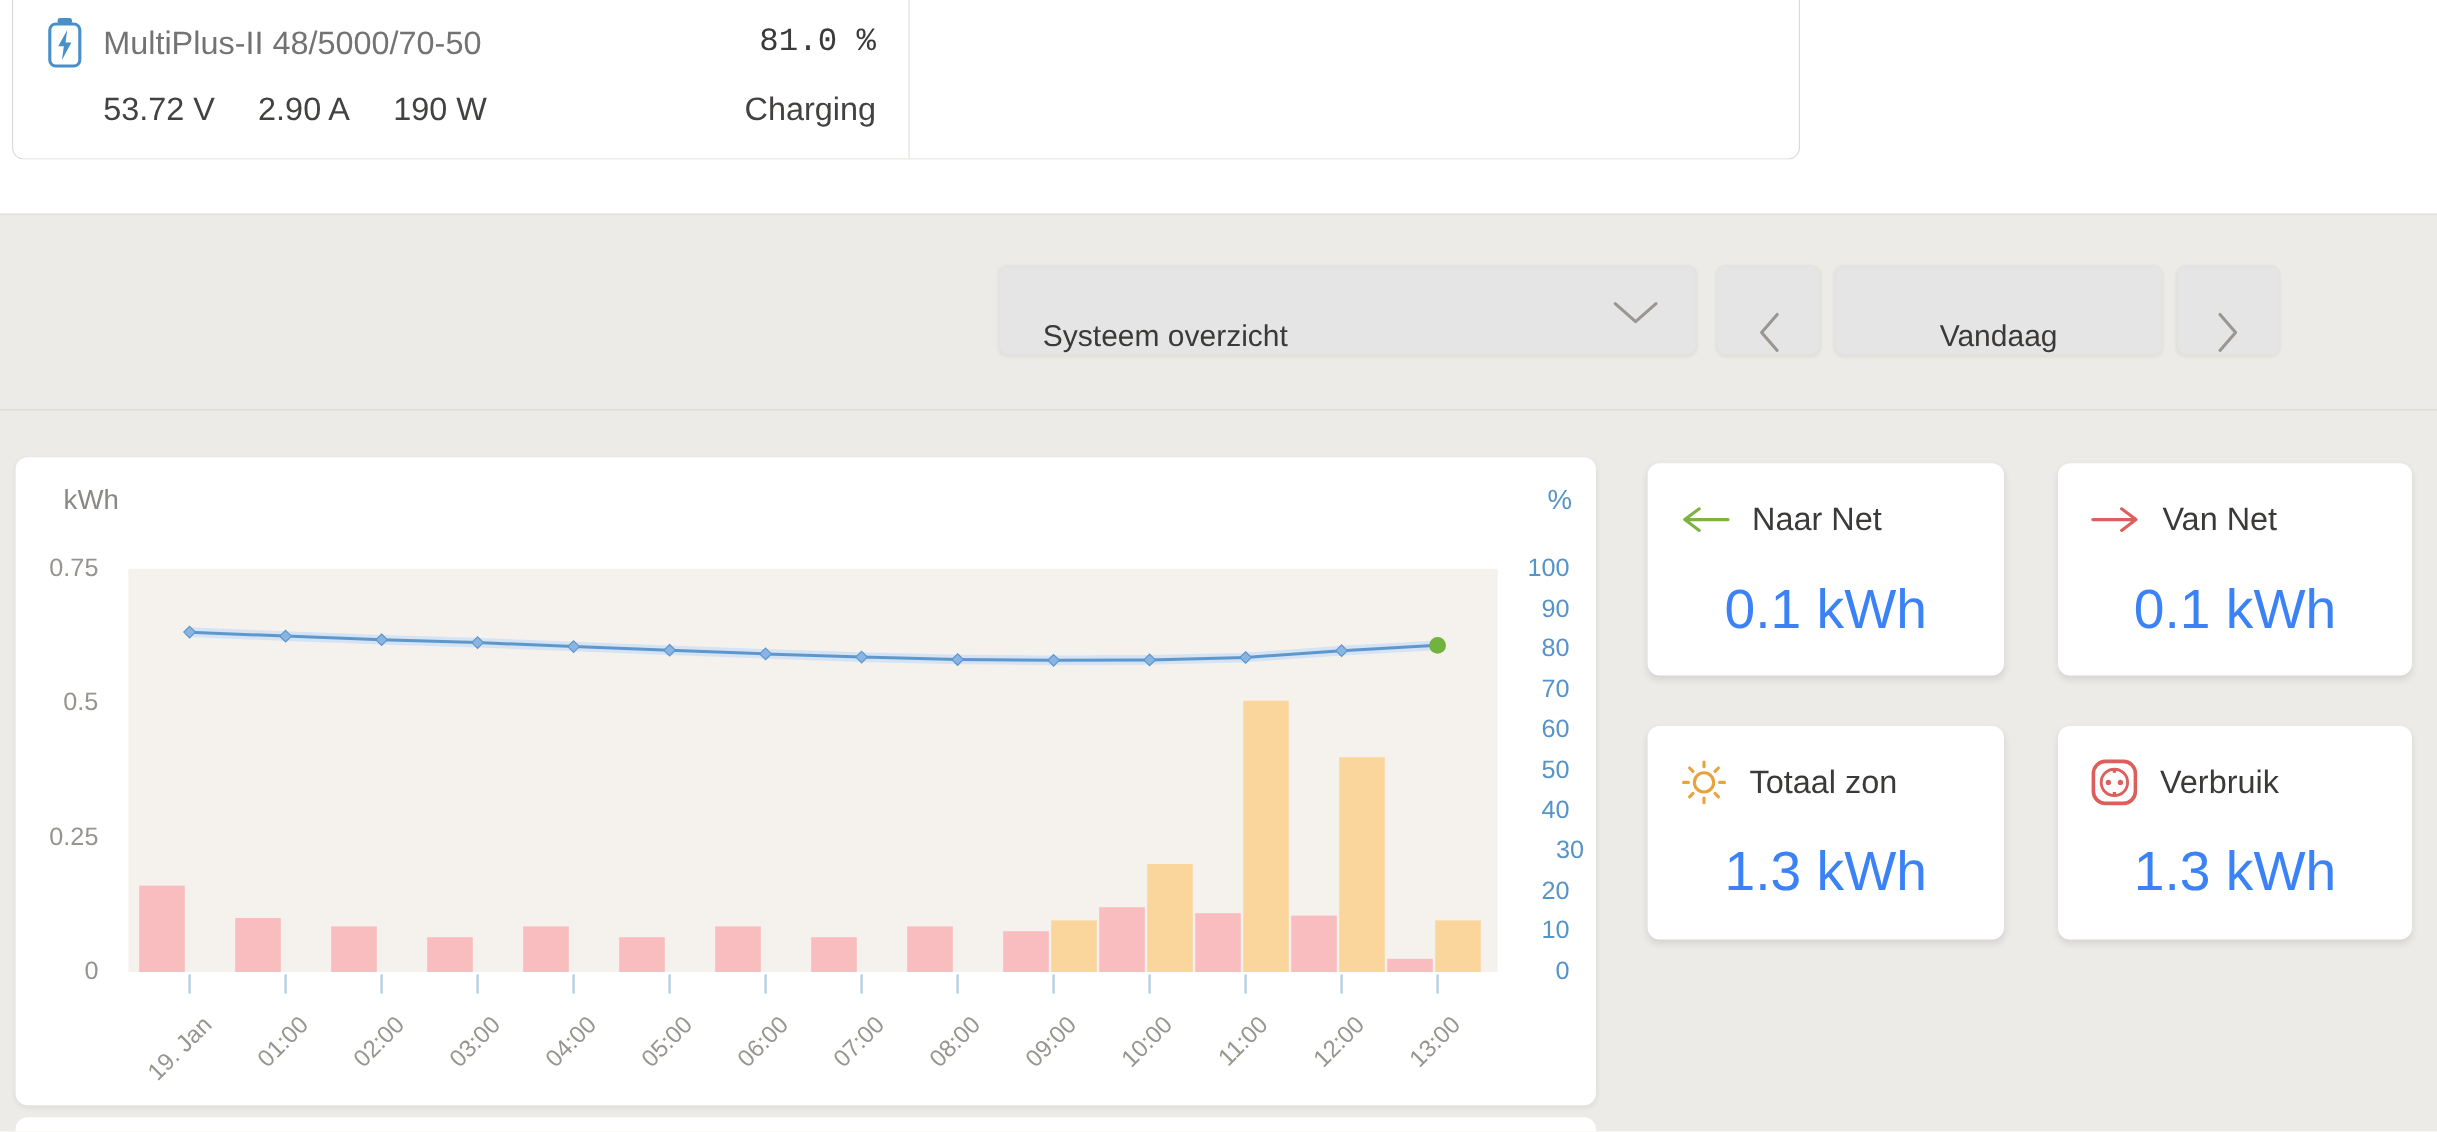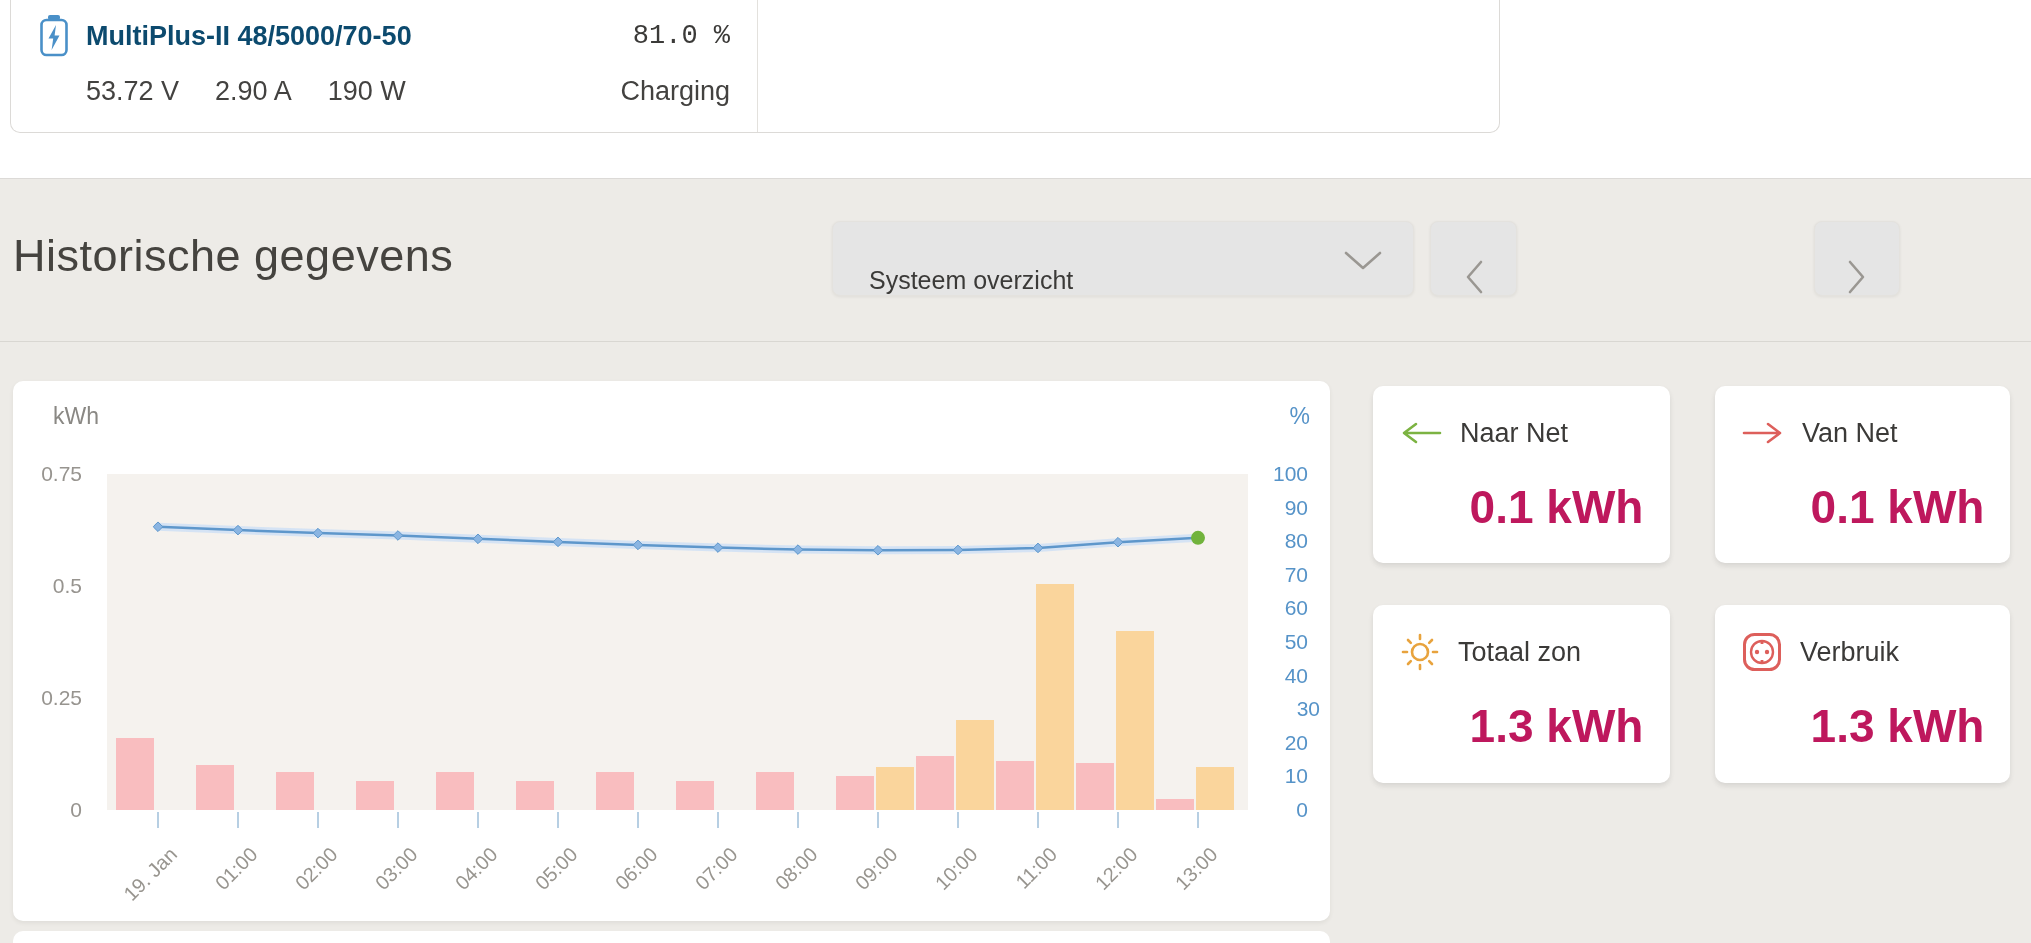--- a/index.html
+++ b/index.html
@@ -7,21 +7,21 @@
     position:relative; width:2031px; height:943px; background:#ffffff;
     font-family:"Liberation Sans", sans-serif; color:#3b3a38; overflow:hidden;
   }
   
   .device-card {
     position:absolute; left:10px; top:0; width:1490px; height:133px;
     background:#fff; border:1px solid #dcdad7; border-top:none;
     border-radius:0 0 10px 10px; box-sizing:border-box;
   }
   .device-divider { position:absolute; left:746px; top:0; width:1px; height:100%; background:#e3e1dd; }
-  .device-title { position:absolute; left:75px; top:21px; font-size:27px; font-weight:700; color:#0c4a6e; }
+  .device-title { position:absolute; left:75px; top:21px; font-size:27px; font-weight:400; color:#737373; }
   .device-soc   { position:absolute; right:769px; top:21px; font-size:27px; font-weight:500; color:#3b3a38;font-family:Liberation Mono, monospace; }
   .device-row2  { position:absolute; left:75px; top:76px; font-size:27px; color:#434240; display:flex; gap:36px; }
   .device-state { position:absolute; right:769px; top:76px; font-size:27px; color:#434240; }
   .battery-icon { position:absolute; left:27px; top:14px; }
   
   .band {
     position:absolute; left:0; top:178px; width:100%; height:163px;
     background:#edebe7; border-top:1px solid #dcdad7; box-sizing:border-box;
   }
   .content-bg { position:absolute; left:0; top:341px; width:100%; height:602px; background:#edebe7; border-top:1px solid #d9d7d2; box-sizing:border-box; }
@@ -61,21 +61,21 @@
     position:absolute; left:13px; top:931px; width:1317px; height:12px;
     background:#fff; border-radius:10px 10px 0 0;
   }
   
   .stat-card {
     position:absolute; width:297px; height:177px; background:#fff; border-radius:10px;
     box-shadow:0 3px 5px rgba(60,60,55,.12);
   }
   .stat-head { position:absolute; left:27px; top:26px; display:flex; align-items:center; gap:18px; height:42px; }
   .stat-label { font-size:27px; color:#3b3a38; }
-  .stat-value { position:absolute; left:0; top:94px; width:100%; text-align:center; font-size:46px; font-weight:700; color:#be185d;padding-left:35px; }
+  .stat-value { position:absolute; left:0; top:94px; width:100%; text-align:center; font-size:46px; font-weight:400; color:#3b82f6; }
 </style>
 </head>
 <body>
 
 <div class="page">
 
   <div class="device-card">
     <svg class="battery-icon" width="32" height="44" viewBox="0 0 32 44">
       <rect x="10" y="1" width="12" height="5" rx="2" fill="#4a90c8"></rect>
       <rect x="3.5" y="6" width="25" height="35" rx="5" fill="#ffffff" stroke="#4a90c8" stroke-width="2.6"></rect>
@@ -87,32 +87,34 @@
       <span>53.72 V</span>
       <span>2.90 A</span>
       <span>190 W</span>
     </span>
     <span class="device-state">Charging</span>
     <div class="device-divider"></div>
   </div>
 
   <div class="band"></div>
   <div class="content-bg"></div>
-  <div class="section-title">Historische gegevens</div>
 
   <div class="ctl dropdown">
     <span class="dropdown-label">Systeem overzicht</span>
     <svg class="chev" width="40" height="20" viewBox="0 0 40 20">
       <path d="M3 2 L20 17 L37 2" stroke="#9a9792" stroke-width="2.6" fill="none" stroke-linecap="round" stroke-linejoin="round"></path>
     </svg>
   </div>
   <div class="ctl btn-prev">
     <svg width="20" height="36" viewBox="0 0 20 36">
       <path d="M17 3 L4 18 L17 33" stroke="#9a9792" stroke-width="2.6" fill="none" stroke-linecap="round" stroke-linejoin="round"></path>
     </svg>
+  </div>
+  <div class="ctl btn-today">
+    <span>Vandaag</span>
   </div>
   <div class="ctl btn-next">
     <svg width="20" height="36" viewBox="0 0 20 36">
       <path d="M3 3 L16 18 L3 33" stroke="#9a9792" stroke-width="2.6" fill="none" stroke-linecap="round" stroke-linejoin="round"></path>
     </svg>
   </div>
 
   <div class="chart-card" id="chart-card">
     <span class="axis-title-left">kWh</span>
     <span class="axis-title-right">%</span>

